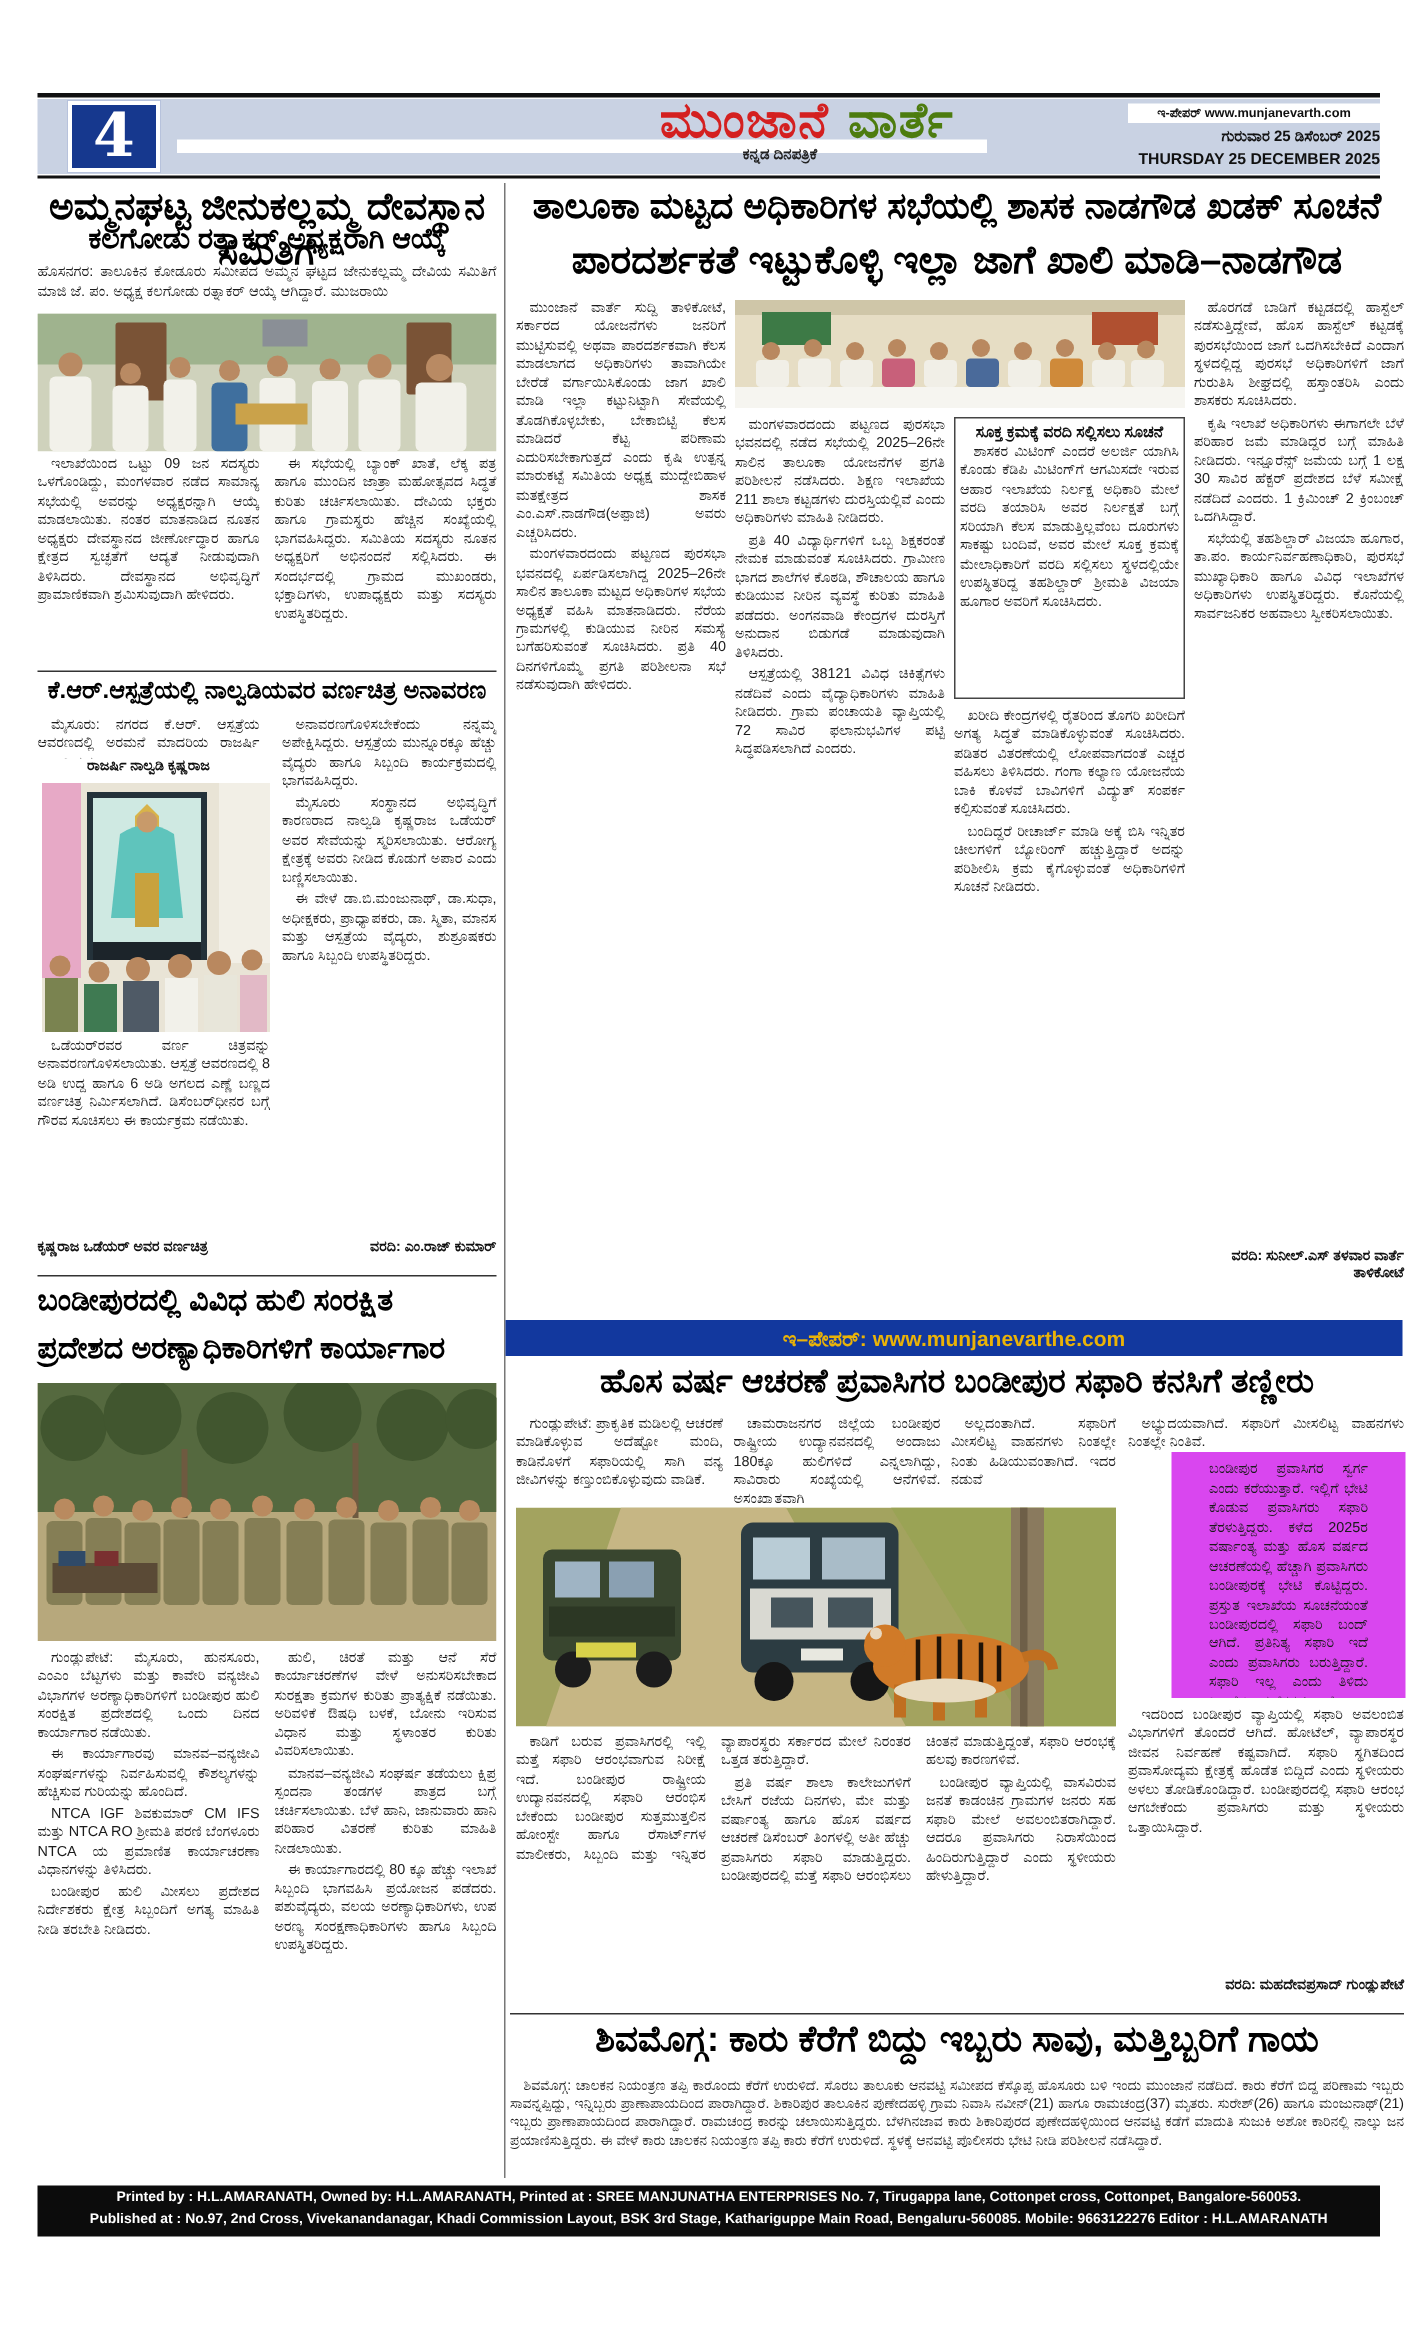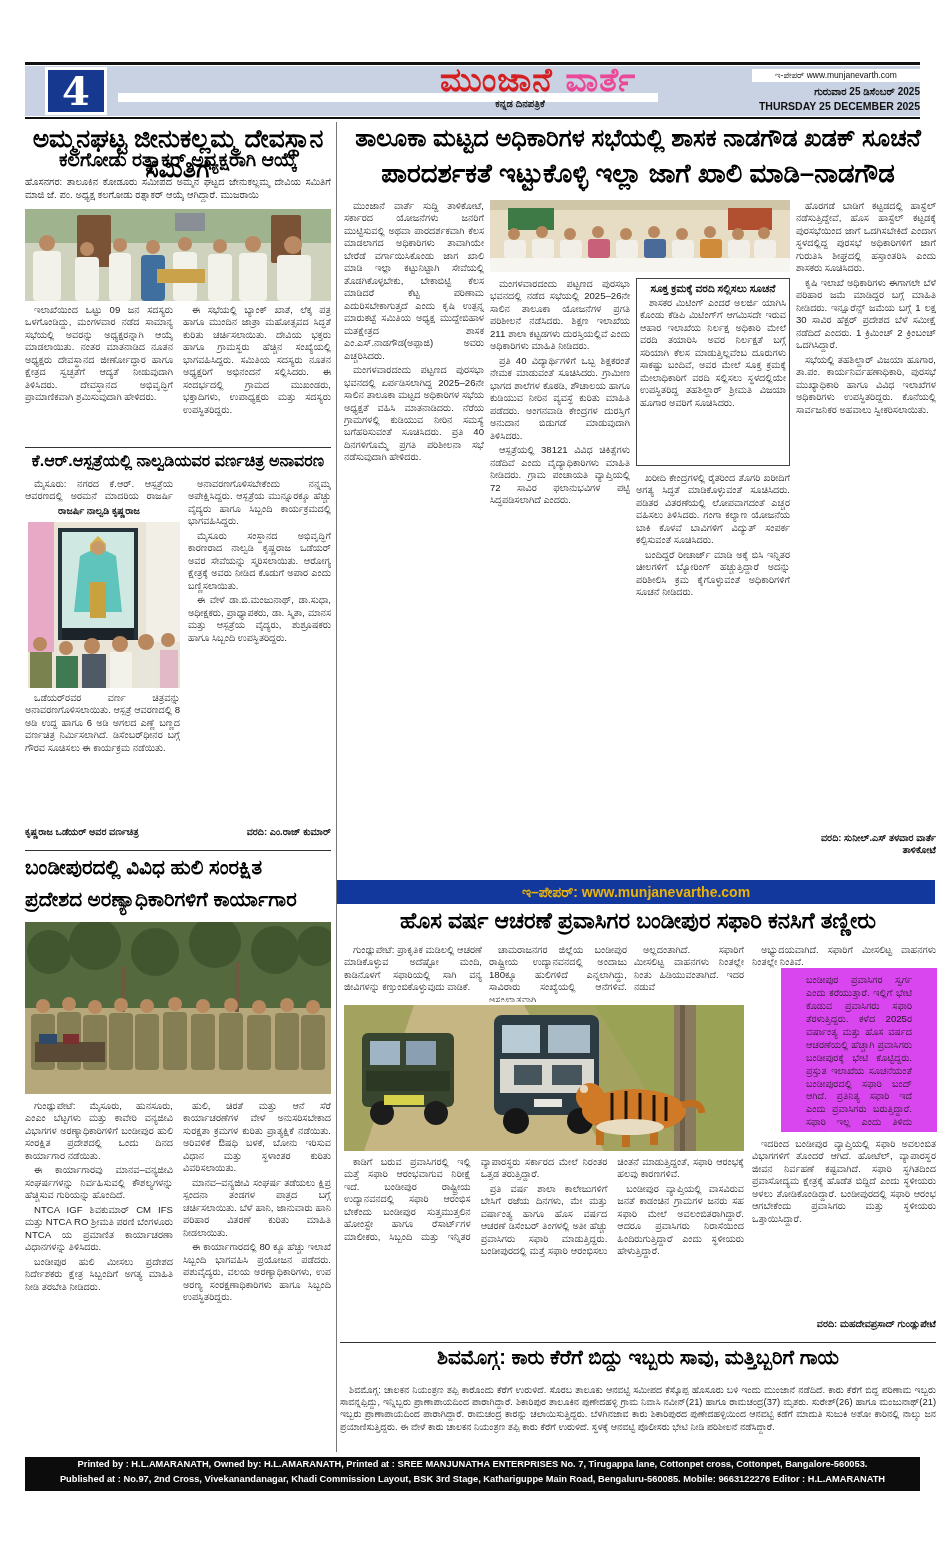--- a/index.html
+++ b/index.html
@@ -11,24 +11,24 @@
   #mast-band{left:25px;top:66px;width:895px;height:50px;background:#c9d2e3;}
   #mast-topline{left:25px;top:62px;width:895px;height:3px;}
   #mast-botline{left:25px;top:117px;width:895px;height:2px;}
   #pagenum{left:45px;top:67px;width:62px;height:48px;background:#16388e;border:3px solid #fff;
            box-sizing:border-box;color:#fff;font-family:"DejaVu Serif","Liberation Serif",serif;
            font-weight:bold;font-size:40px;text-align:center;line-height:42px;}
   #mast-whitebar{left:118px;top:93px;width:540px;height:9px;background:#fff;}
   #mast-title{left:280px;top:60px;width:480px;text-align:center;font-weight:bold;font-size:33px;
               font-family:"DejaVu Serif","Liberation Serif",serif;letter-spacing:1px;}
   #mast-title .t-red{color:#d42020;margin-left:36px;}
-  #mast-title .t-blk{color:#ec4899;}
+  #mast-title .t-blk{color:#4d7c0f;}
   #mast-sub{left:280px;top:98px;width:480px;text-align:center;font-size:10px;font-weight:bold;color:#222;}
   #epaper-box{left:752px;top:69px;width:168px;height:13px;background:#fff;font-size:8.5px;
-              font-weight:normal;text-align:center;line-height:13px;}
+              font-weight:bold;text-align:center;line-height:13px;}
   #date-kn{left:752px;top:86px;width:168px;text-align:right;font-size:10px;font-weight:bold;}
   #date-en{left:752px;top:100px;width:168px;text-align:right;font-size:10.5px;font-weight:bold;}
   
   .hl{font-weight:bold;color:#000;text-align:center;line-height:1.18;}
   .txt{font-size:9.6px;line-height:1.3;text-align:justify;overflow:hidden;color:#1b1b1b;}
   .txt p{margin:0 0 2px 0;text-indent:9px;}
   .bold{font-weight:normal;}
   .vdiv{background:#777;width:1px;}
   .hdiv{background:#333;height:1px;}
   
@@ -350,21 +350,21 @@
     <div class="attr">– ಡಾ.ಎನ್.ಪಿ. ನವೀನ್ ಕುಮಾರ್</div>
     <div class="attr" style="font-weight:normal;">ಸಹಾಯಕ ಅರಣ್ಯ ಸಂರಕ್ಷಣಾಧಿಕಾರಿ ಬಂಡೀಪುರ</div>
   </div>
 
   <div class="abs txt" style="left:752px;top:1138px;width:184px;height:178px;">
       <p>ಇದರಿಂದ ಬಂಡೀಪುರ ವ್ಯಾಪ್ತಿಯಲ್ಲಿ ಸಫಾರಿ ಅವಲಂಬಿತ ವಿಭಾಗಗಳಿಗೆ ತೊಂದರೆ ಆಗಿದೆ. ಹೋಟೆಲ್, ವ್ಯಾಪಾರಸ್ಥರ ಜೀವನ ನಿರ್ವಹಣೆ ಕಷ್ಟವಾಗಿದೆ. ಸಫಾರಿ ಸ್ಥಗಿತದಿಂದ ಪ್ರವಾಸೋದ್ಯಮ ಕ್ಷೇತ್ರಕ್ಕೆ ಹೊಡೆತ ಬಿದ್ದಿದೆ ಎಂದು ಸ್ಥಳೀಯರು ಅಳಲು ತೋಡಿಕೊಂಡಿದ್ದಾರೆ. ಬಂಡೀಪುರದಲ್ಲಿ ಸಫಾರಿ ಆರಂಭ ಆಗಬೇಕೆಂದು ಪ್ರವಾಸಿಗರು ಮತ್ತು ಸ್ಥಳೀಯರು ಒತ್ತಾಯಿಸಿದ್ದಾರೆ.</p>
     </div>
   <div class="abs caption" style="left:752px;top:1318px;width:184px;text-align:right;">ವರದಿ: ಮಹದೇವಪ್ರಸಾದ್ ಗುಂಡ್ಲುಪೇಟೆ</div>
 
   <div class="abs hdiv" style="left:340px;top:1342px;width:596px;"></div>
-  <div class="abs hl" style="left:340px;top:1346px;width:596px;font-size:20px;">ಶಿವಮೊಗ್ಗ: ಕಾರು ಕೆರೆಗೆ ಬಿದ್ದು ಇಬ್ಬರು ಸಾವು, ಮತ್ತಿಬ್ಬರಿಗೆ ಗಾಯ</div>
+  <div class="abs hl" style="left:340px;top:1346px;width:596px;font-size:24px;">ಶಿವಮೊಗ್ಗ: ಕಾರು ಕೆರೆಗೆ ಬಿದ್ದು ಇಬ್ಬರು ಸಾವು, ಮತ್ತಿಬ್ಬರಿಗೆ ಗಾಯ</div>
   <div class="abs txt" style="left:340px;top:1384px;width:596px;height:68px;font-size:9.4px;">
       <p>ಶಿವಮೊಗ್ಗ: ಚಾಲಕನ ನಿಯಂತ್ರಣ ತಪ್ಪಿ ಕಾರೊಂದು ಕೆರೆಗೆ ಉರುಳಿದೆ. ಸೊರಬ ತಾಲೂಕು ಆನವಟ್ಟಿ ಸಮೀಪದ ಕೆಸ್ಕೊಪ್ಪ ಹೊಸೂರು ಬಳಿ ಇಂದು ಮುಂಜಾನೆ ನಡೆದಿದೆ. ಕಾರು ಕೆರೆಗೆ ಬಿದ್ದ ಪರಿಣಾಮ ಇಬ್ಬರು ಸಾವನ್ನಪ್ಪಿದ್ದು, ಇನ್ನಿಬ್ಬರು ಪ್ರಾಣಾಪಾಯದಿಂದ ಪಾರಾಗಿದ್ದಾರೆ. ಶಿಕಾರಿಪುರ ತಾಲೂಕಿನ ಪುಣೇದಹಳ್ಳಿ ಗ್ರಾಮ ನಿವಾಸಿ ನವೀನ್(21) ಹಾಗೂ ರಾಮಚಂದ್ರ(37) ಮೃತರು. ಸುರೇಶ್(26) ಹಾಗೂ ಮಂಜುನಾಥ್(21) ಇಬ್ಬರು ಪ್ರಾಣಾಪಾಯದಿಂದ ಪಾರಾಗಿದ್ದಾರೆ. ರಾಮಚಂದ್ರ ಕಾರನ್ನು ಚಲಾಯಿಸುತ್ತಿದ್ದರು. ಬೆಳಗಿನಜಾವ ಕಾರು ಶಿಕಾರಿಪುರದ ಪುಣೇದಹಳ್ಳಿಯಿಂದ ಆನವಟ್ಟಿ ಕಡೆಗೆ ಮಾದುತಿ ಸುಜುಕಿ ಅಶೋ ಕಾರಿನಲ್ಲಿ ನಾಲ್ಕು ಜನ ಪ್ರಯಾಣಿಸುತ್ತಿದ್ದರು. ಈ ವೇಳೆ ಕಾರು ಚಾಲಕನ ನಿಯಂತ್ರಣ ತಪ್ಪಿ ಕಾರು ಕೆರೆಗೆ ಉರುಳಿದೆ. ಸ್ಥಳಕ್ಕೆ ಆನವಟ್ಟಿ ಪೊಲೀಸರು ಭೇಟಿ ನೀಡಿ ಪರಿಶೀಲನೆ ನಡೆಸಿದ್ದಾರೆ.</p>
     </div>
 
   <div class="abs" id="footer">
     <div>Printed by : H.L.AMARANATH, Owned by: H.L.AMARANATH, Printed at : SREE MANJUNATHA ENTERPRISES No. 7, Tirugappa lane, Cottonpet cross, Cottonpet, Bangalore-560053.</div>
     <div>Published at : No.97, 2nd Cross, Vivekanandanagar, Khadi Commission Layout, BSK 3rd Stage, Kathariguppe Main Road, Bengaluru-560085. Mobile: 9663122276 Editor : H.L.AMARANATH</div>
   </div>
 
 </div>

